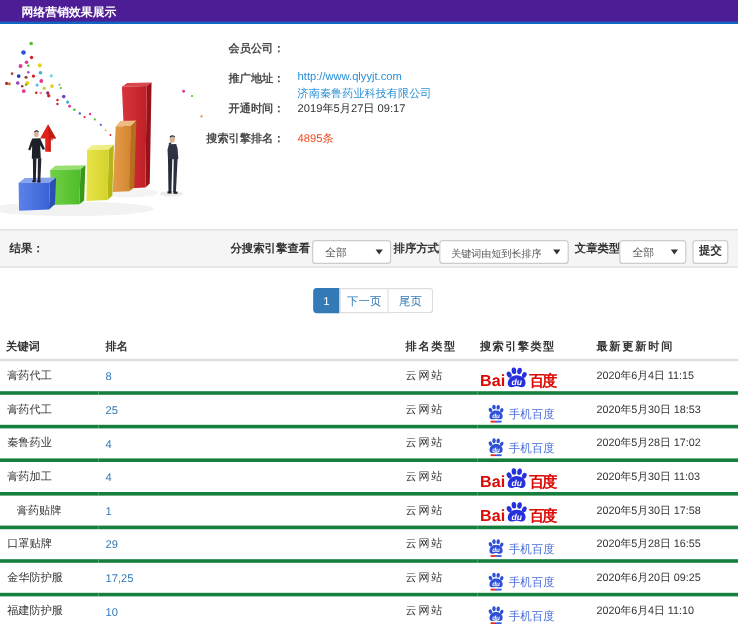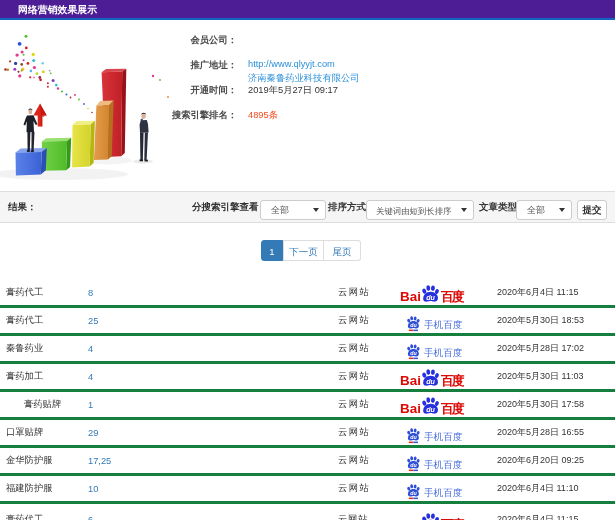--- a/index.html
+++ b/index.html
@@ -191,20 +191,27 @@
 
 <table id="tbl" class="abs">
 <colgroup>
       <col style="width:82px">
       <col style="width:248px">
       <col style="width:68px">
       <col style="width:82px">
       <col style="width:135px">
     </colgroup>
 <tbody>
+      <tr>
+        <th style="padding-left:5px;letter-spacing:0.2px;">关键词</th>
+        <th style="padding-left:6px;">排名</th>
+        <th style="padding-left:8px;letter-spacing:1.4px;">排名类型</th>
+        <th style="padding-left:2px;letter-spacing:1.2px;">搜索引擎类型</th>
+        <th style="padding-left:17px;letter-spacing:1.5px;">最新更新时间</th>
+      </tr>
 <tr>
         <td style="padding-left:6px;">膏药代工</td>
         <td style="padding-left:6px;" class="rk">8</td>
         <td style="padding-left:8px;letter-spacing:1.4px;">云网站</td>
         <td><svg width="66" height="21" viewBox="0 0 66 21" style="vertical-align:middle;margin-left:2px;position:relative;top:-0.5px">
             <text x="0" y="19" font-size="13.4" font-weight="bold" fill="#dc0905" font-family="Liberation Sans" textLength="21">Bai</text>
             <g transform="translate(21.3,2.2) scale(0.97)" fill="#2730dd">
               <ellipse cx="3.1" cy="7.2" rx="2.0" ry="2.7" transform="rotate(-24 3.1 7.2)"></ellipse>
               <ellipse cx="7.2" cy="3.9" rx="2.0" ry="2.8" transform="rotate(-6 7.2 3.9)"></ellipse>
               <ellipse cx="12" cy="4.1" rx="2.0" ry="2.8" transform="rotate(8 12 4.1)"></ellipse>
@@ -266,21 +273,21 @@
               <ellipse cx="12" cy="4.1" rx="2.0" ry="2.8" transform="rotate(8 12 4.1)"></ellipse>
               <ellipse cx="16.1" cy="7.5" rx="1.9" ry="2.6" transform="rotate(24 16.1 7.5)"></ellipse>
               <path d="M1.9,14.9 C1.9,11.3 4.3,9.1 6.5,8.3 C8.5,7.6 10.7,7.6 12.7,8.3 C15.2,9.2 17.2,11.4 17.2,14.3 C17.2,17.1 15.1,18.4 12.9,17.9 C11.5,17.6 10.9,17.2 9.5,17.2 C8.1,17.2 7.3,17.7 6,17.9 C3.7,18.3 1.9,17.1 1.9,14.9 Z"></path>
               <text x="9.6" y="16.4" font-size="7.4" font-style="italic" font-weight="bold" fill="#fff" text-anchor="middle" font-family="Liberation Sans">du</text>
             </g>
             <text x="41" y="19" font-size="12.8" font-weight="bold" fill="#dc0905" font-family="Liberation Sans, sans-serif" textLength="23.5">百度</text>
           </svg></td>
         <td style="padding-left:17px;font-size:9px;">2020年5月30日 11:03</td>
       </tr>
 <tr>
-        <td style="padding-left:24px;">膏药贴牌</td>
+        <td style="padding-left:14px;">膏药贴牌</td>
         <td style="padding-left:6px;" class="rk">1</td>
         <td style="padding-left:8px;letter-spacing:1.4px;">云网站</td>
         <td><svg width="66" height="21" viewBox="0 0 66 21" style="vertical-align:middle;margin-left:2px;position:relative;top:-0.5px">
             <text x="0" y="19" font-size="13.4" font-weight="bold" fill="#dc0905" font-family="Liberation Sans" textLength="21">Bai</text>
             <g transform="translate(21.3,2.2) scale(0.97)" fill="#2730dd">
               <ellipse cx="3.1" cy="7.2" rx="2.0" ry="2.7" transform="rotate(-24 3.1 7.2)"></ellipse>
               <ellipse cx="7.2" cy="3.9" rx="2.0" ry="2.8" transform="rotate(-6 7.2 3.9)"></ellipse>
               <ellipse cx="12" cy="4.1" rx="2.0" ry="2.8" transform="rotate(8 12 4.1)"></ellipse>
               <ellipse cx="16.1" cy="7.5" rx="1.9" ry="2.6" transform="rotate(24 16.1 7.5)"></ellipse>
               <path d="M1.9,14.9 C1.9,11.3 4.3,9.1 6.5,8.3 C8.5,7.6 10.7,7.6 12.7,8.3 C15.2,9.2 17.2,11.4 17.2,14.3 C17.2,17.1 15.1,18.4 12.9,17.9 C11.5,17.6 10.9,17.2 9.5,17.2 C8.1,17.2 7.3,17.7 6,17.9 C3.7,18.3 1.9,17.1 1.9,14.9 Z"></path>

